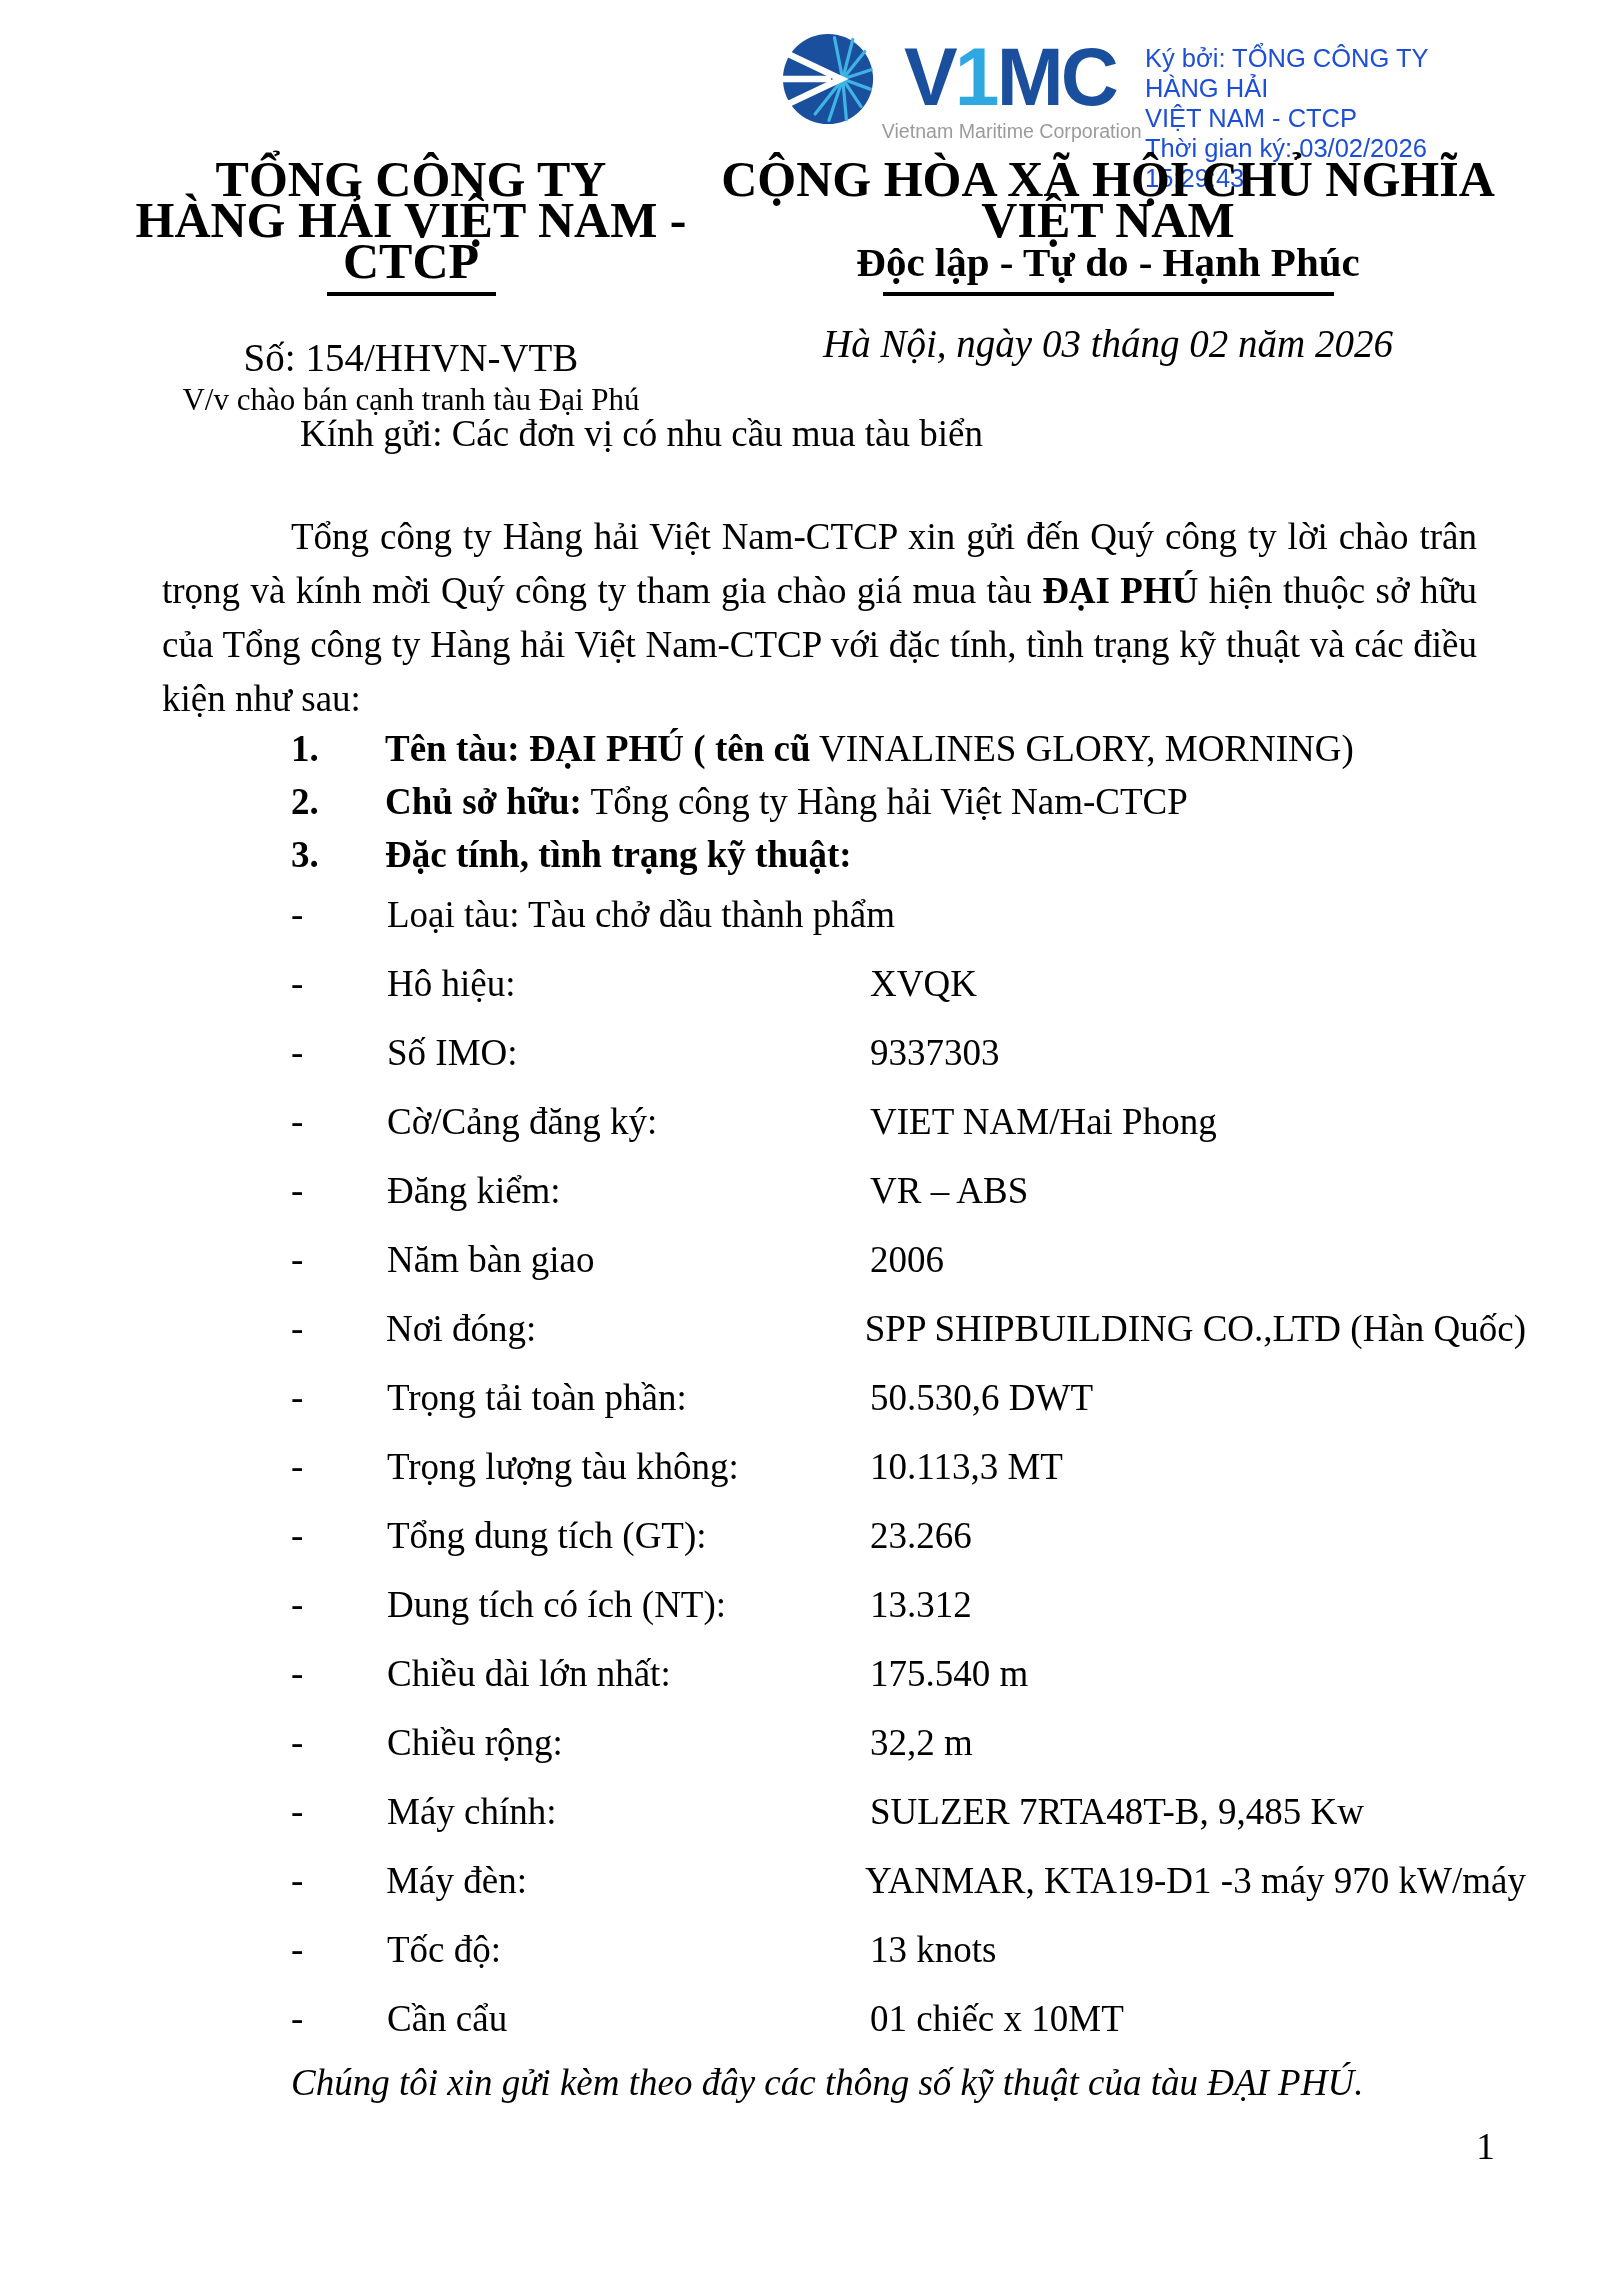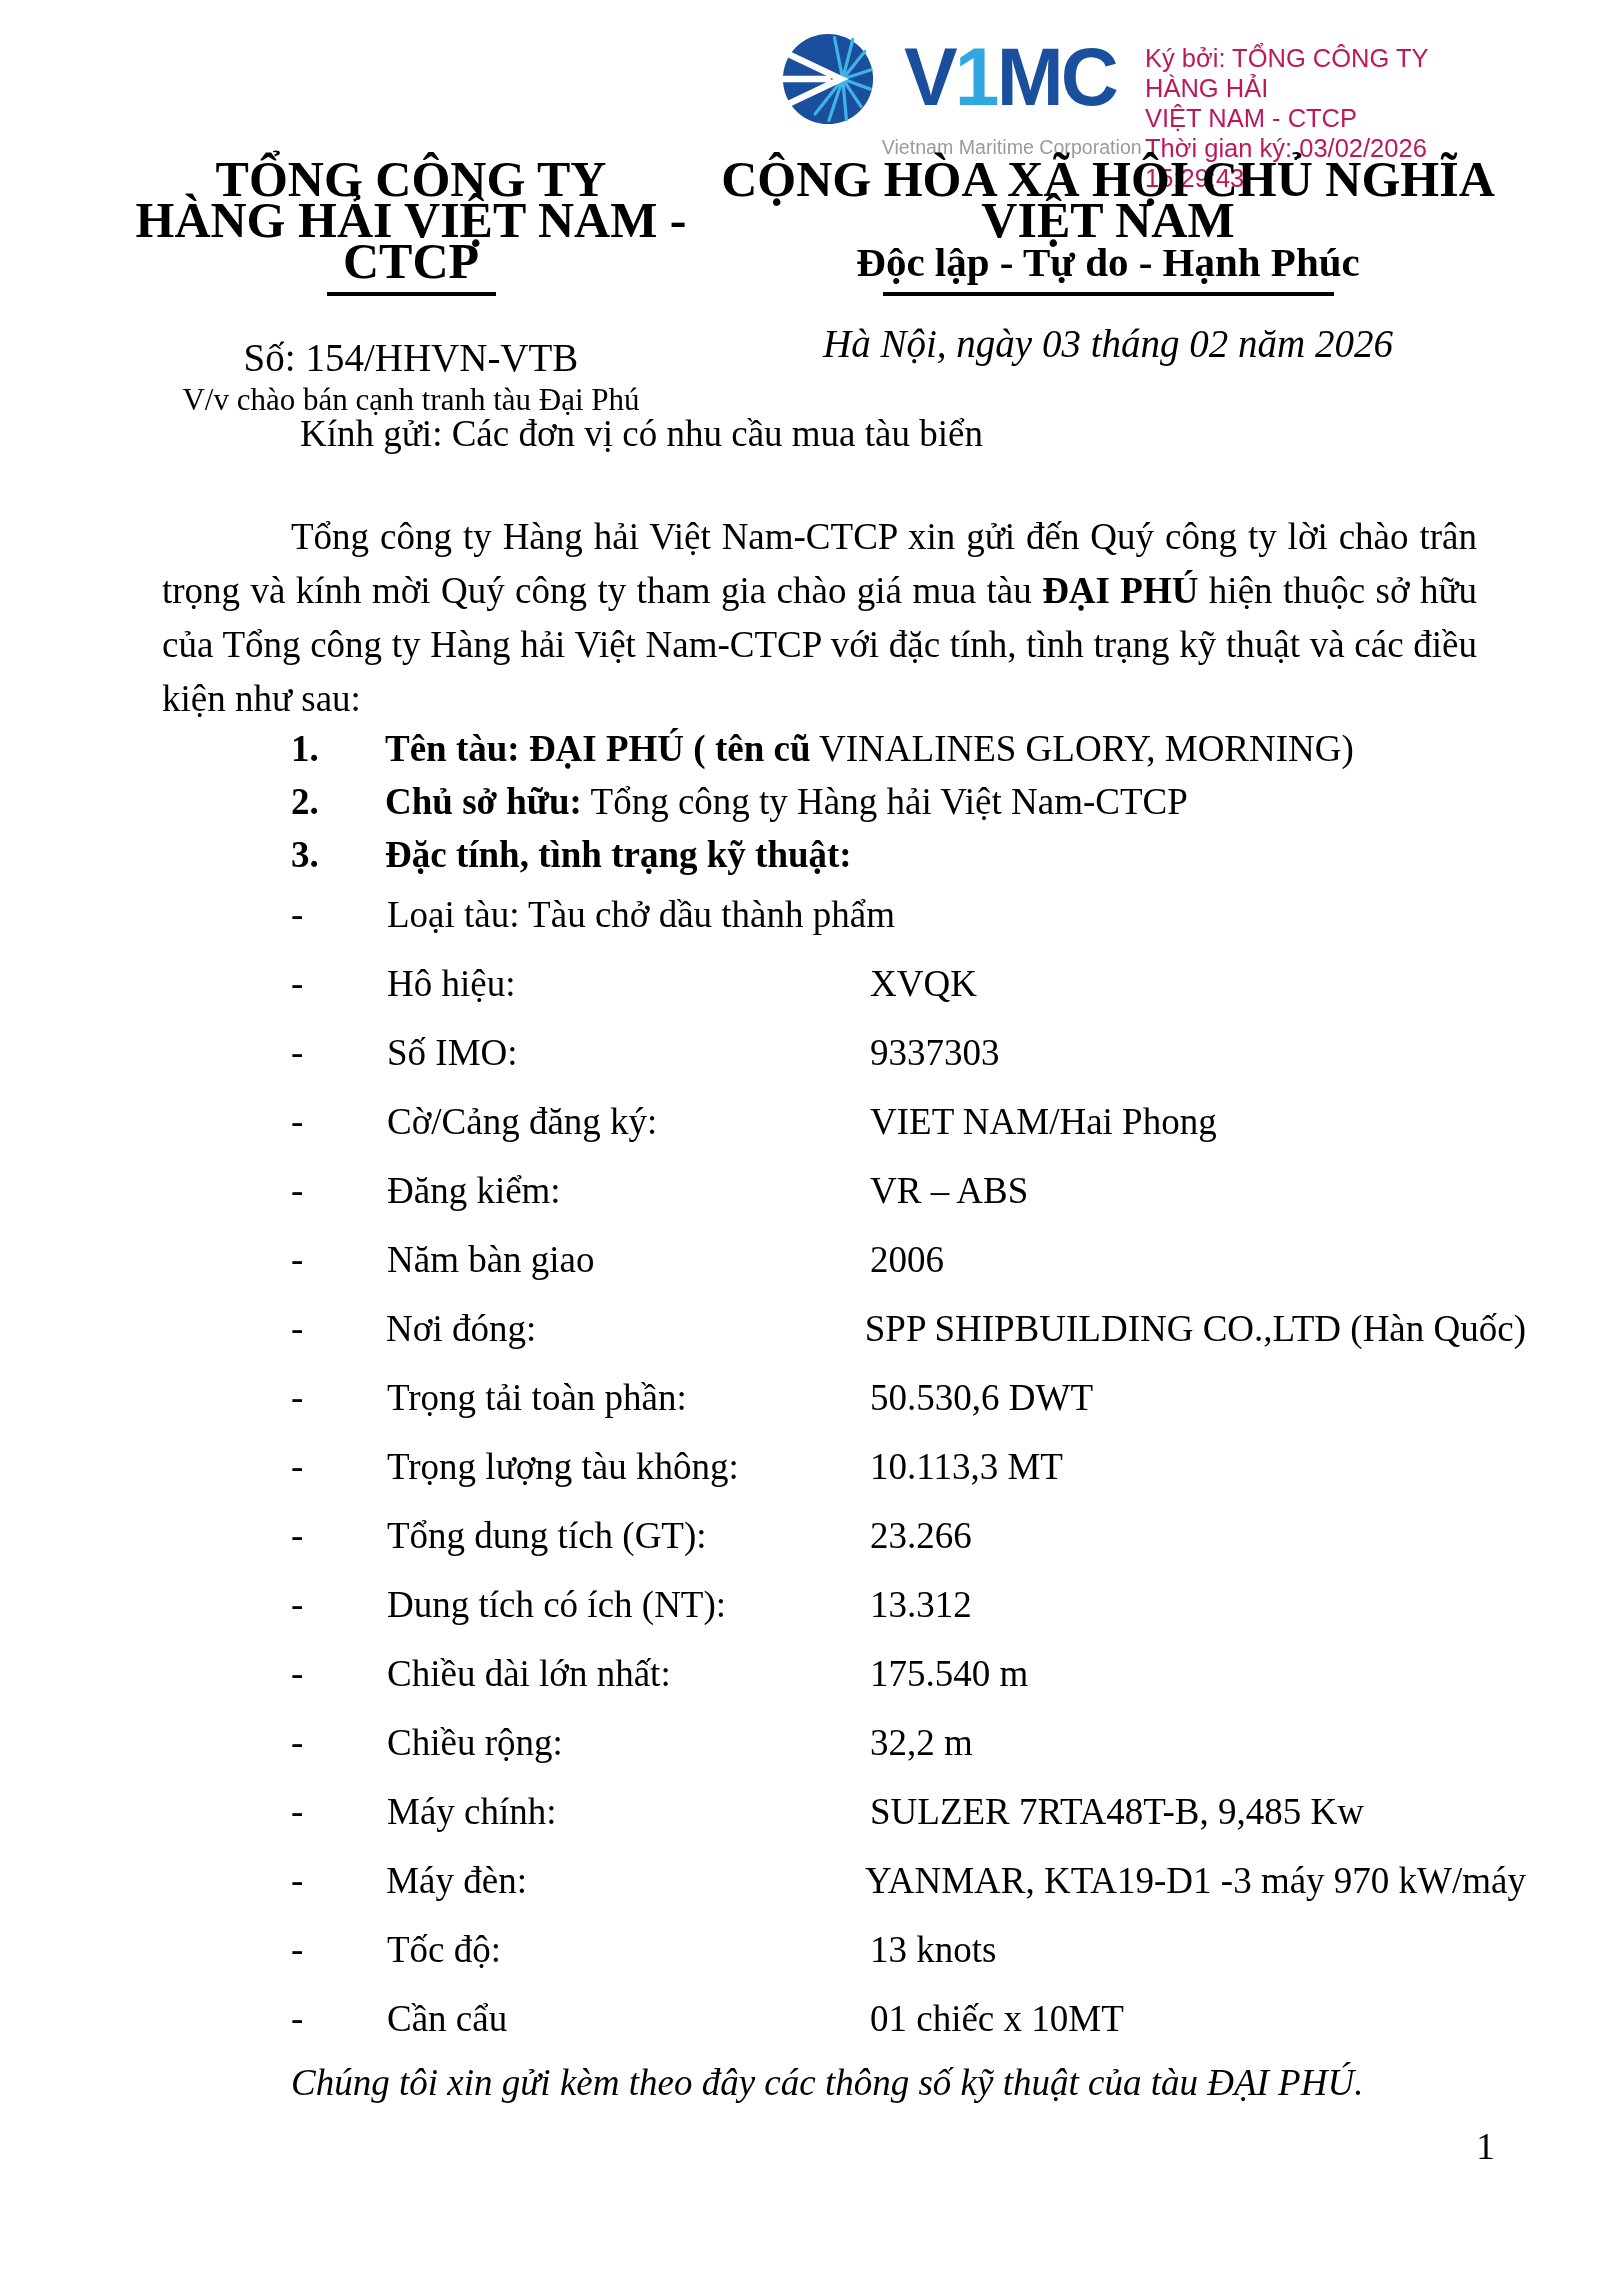--- a/index.html
+++ b/index.html
@@ -16,28 +16,28 @@
   .logo{position:absolute;left:782px;top:33px;display:flex;align-items:flex-start;}
   .globe{width:92px;height:92px;display:block;}
   .logo-right{display:flex;flex-direction:column;align-items:center;margin-left:7.8px;}
   .logo-word{
     font-family:"Liberation Sans", sans-serif;
     font-weight:800;font-size:82px;line-height:88px;letter-spacing:-2.9px;
     transform:scaleX(.98);transform-origin:left;
   }
   .tagline{
     font-family:"Liberation Sans", sans-serif;
-    font-size:19.6px;line-height:21.6px;margin-top:16px;
+    font-size:19.6px;line-height:21.6px;margin-top:0;
   }
 
   
   .signature{
     position:absolute;left:1145px;top:43px;width:343px;
     font-family:"Liberation Sans", sans-serif;
-    font-size:25.5px;line-height:30px;color:#be185d;
+    font-size:25.5px;line-height:30px;color:#1d4ed8;
   }
 
   
   .header-left{position:absolute;left:106px;top:159px;width:610px;text-align:center;}
   .header-right{position:absolute;left:716px;top:159px;width:784px;text-align:center;}
   .h-bold{font-weight:bold;font-size:50px;line-height:41px;}
   .h-bold2{font-weight:bold;font-size:41px;line-height:43px;}
   .rule{height:3.9px;background:#000;margin:9.8px auto 0;}
   .rule-left{width:169px;}
   .rule-right{width:451px;margin-top:7.8px;}

